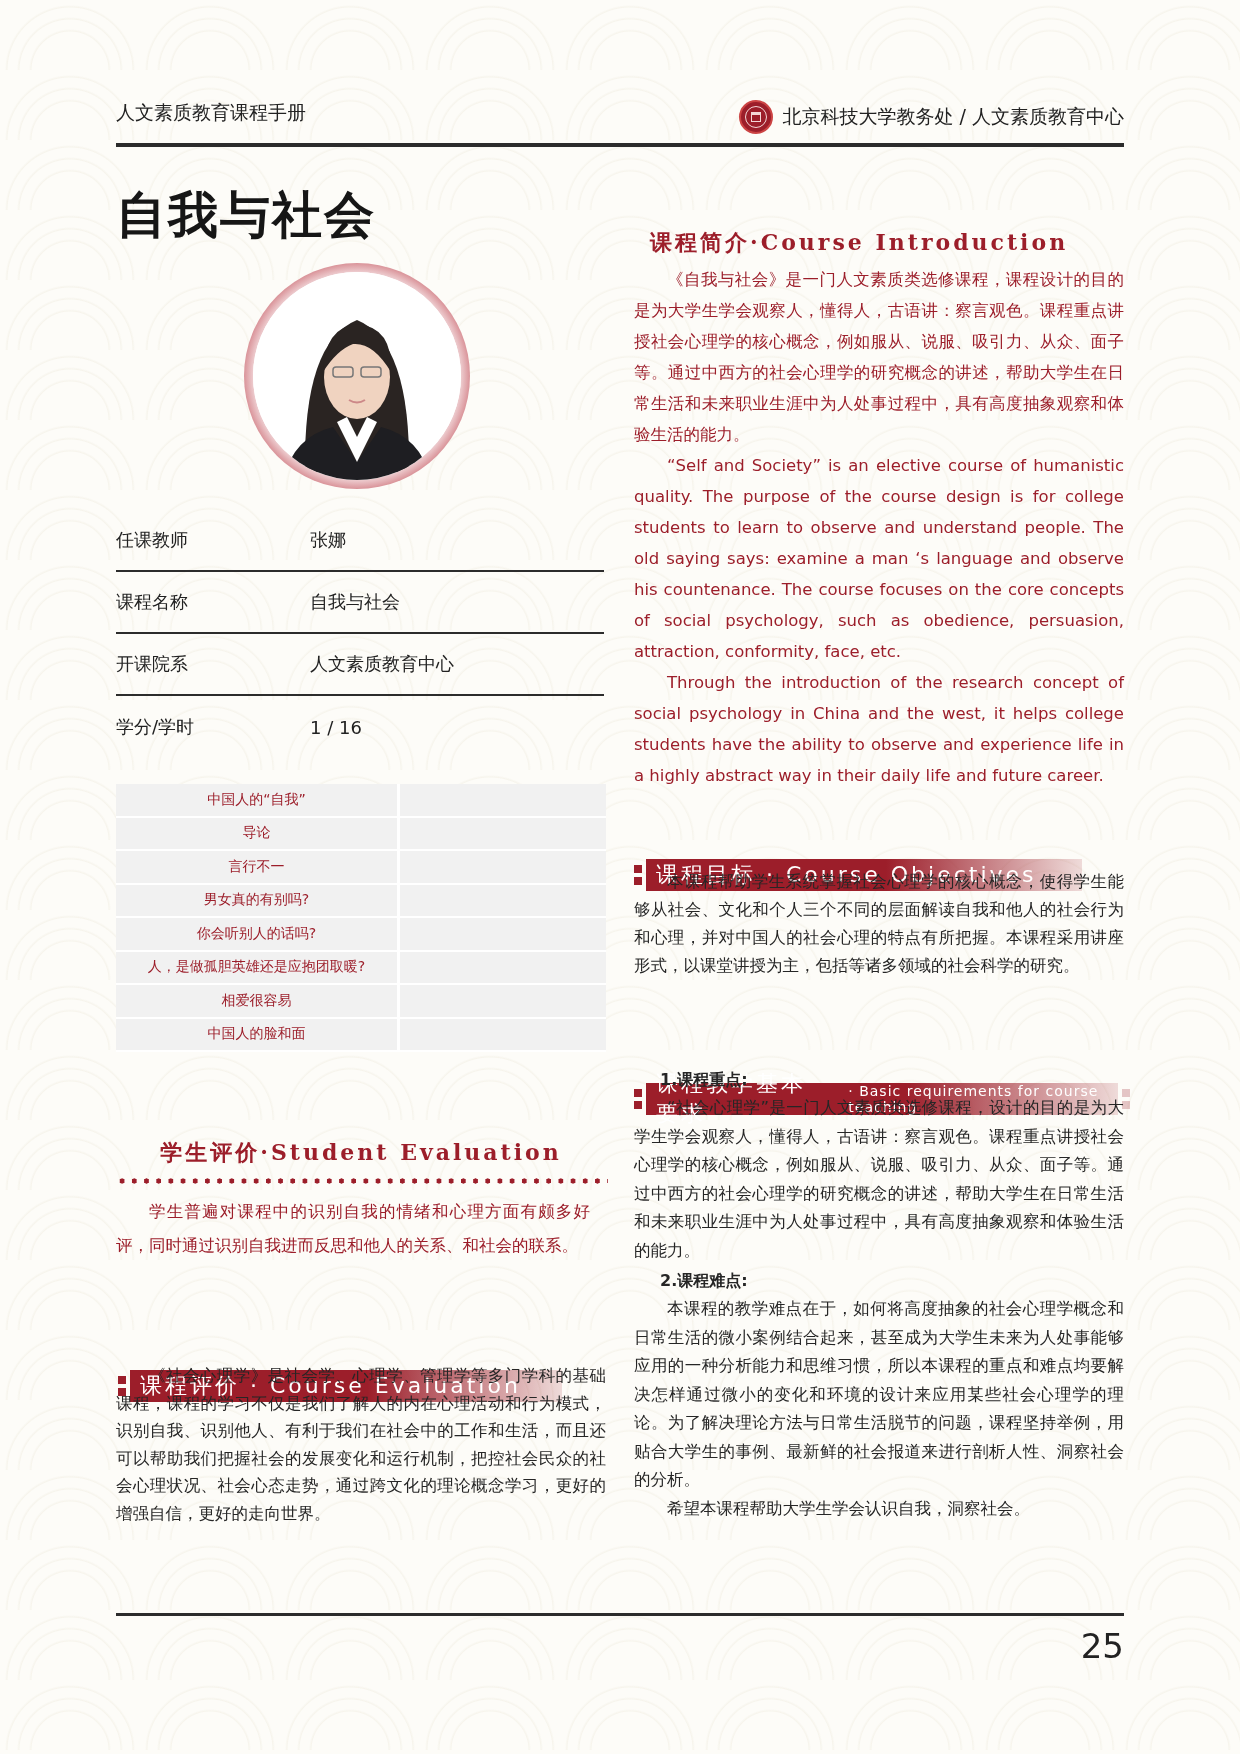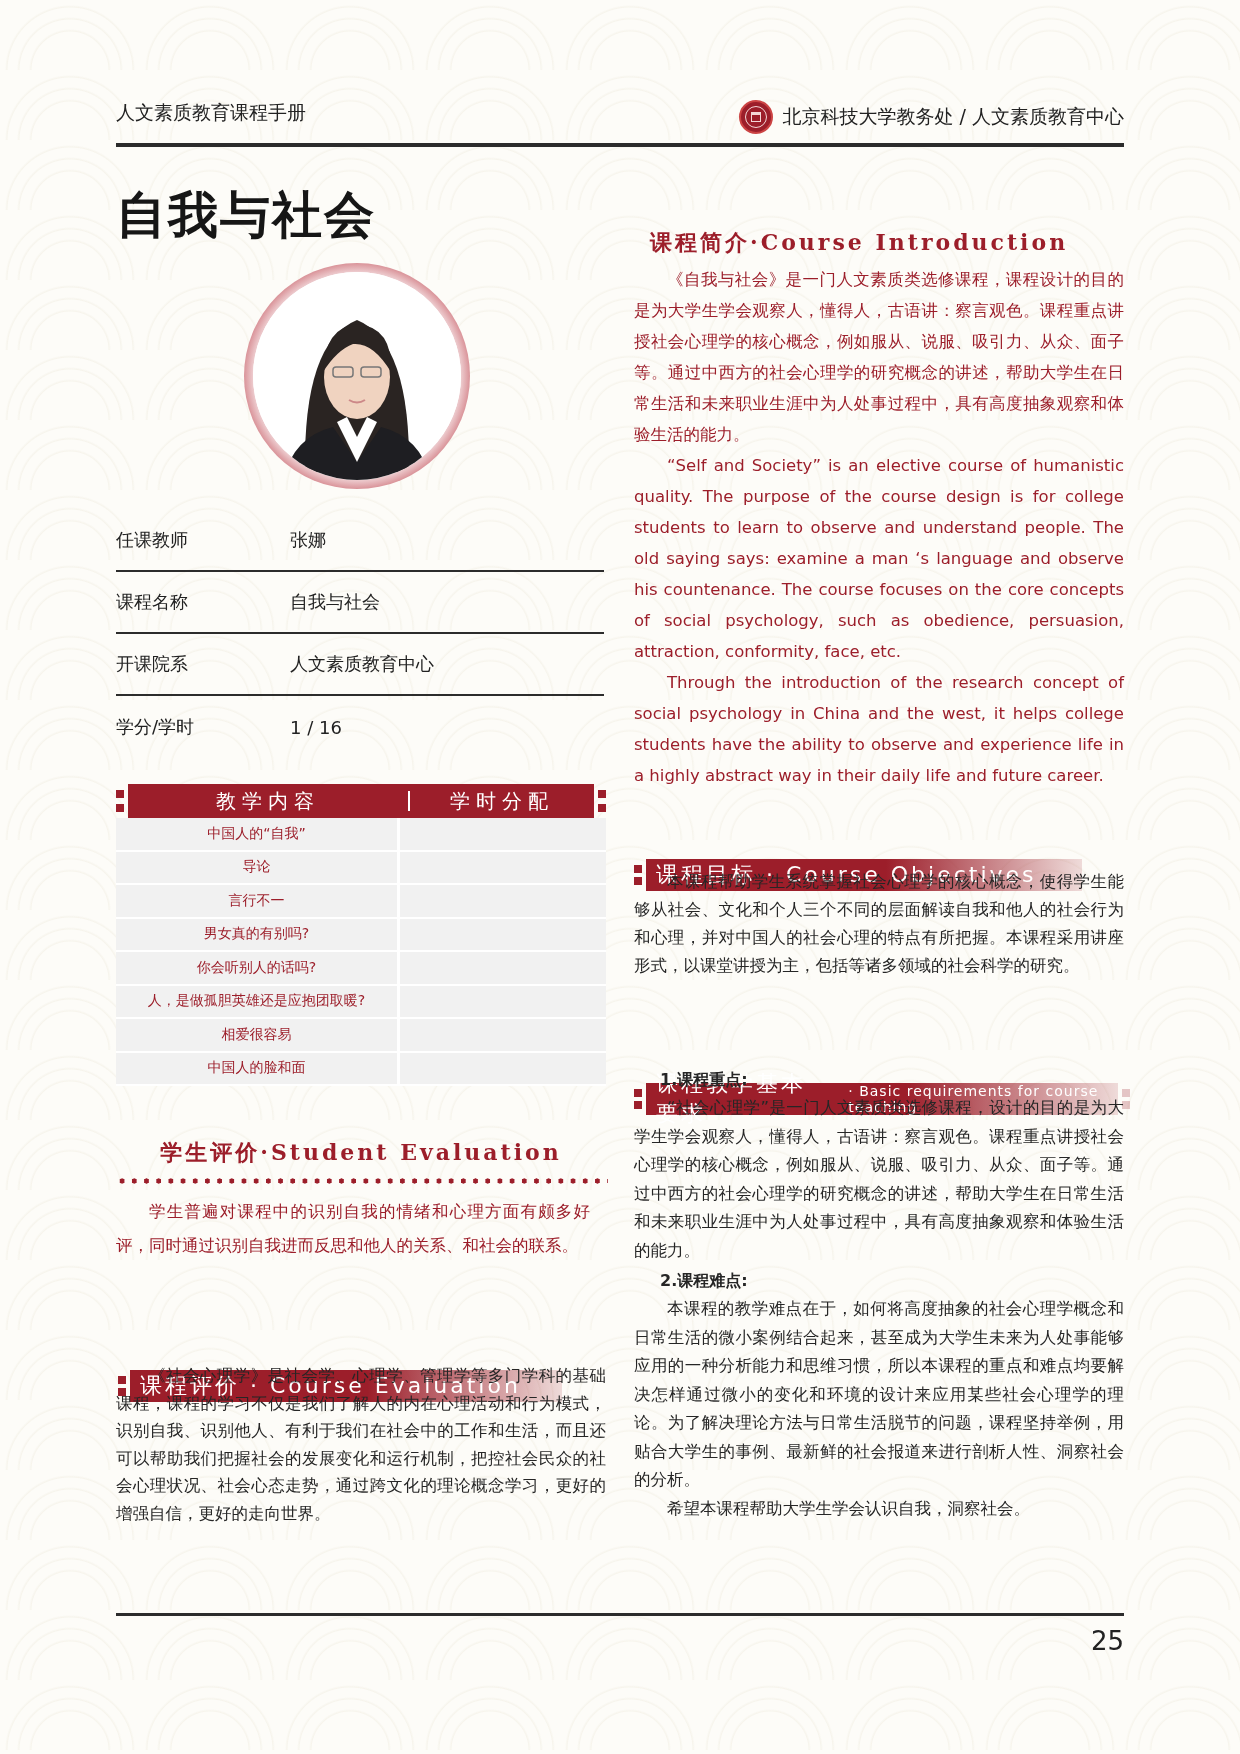--- a/index.html
+++ b/index.html
@@ -36,21 +36,21 @@
     left: 244px; top: 263px; width: 226px; height: 226px; border-radius: 50%;
     background: radial-gradient(circle, #ffffff 60%, #b2222e 82%, rgba(178,34,46,0.15) 100%);
     display:flex; align-items:center; justify-content:center;
   }
   .portrait {
     width: 208px; height: 208px; border-radius: 50%; background: #ffffff; overflow: hidden; position: relative;
   }
 
   
   .info { left: 116px; top: 510px; width: 488px; }
-  .info-row { height: 62px; display: flex; align-items: center; font-size: 18px; color: #222; border-bottom: 2px solid #2c2c2c; }
+  .info-row { height: 62px; display: flex; align-items: center; font-size: 18px; color: #222; border-bottom: 2px solid #2c2c2c; gap: 20px; }
   .info-row:last-child { border-bottom: none; }
   .info-label { width: 174px; }
   .info-val { flex: 1; }
 
   
   .sched { left: 116px; top: 784px; width: 490px; }
   .sched-head {
     height: 34px; background: #9c1e2a; display: flex; align-items: center; color: #fff; font-size: 20px; letter-spacing: 6px; position: relative; margin: 0 12px;
   }
   .sched-head .c1 { width: 280px; text-align: center; }
@@ -73,21 +73,21 @@
   .banner .small { font-size: 14px; letter-spacing: 1px; margin-left: 8px; }
 
   .para { font-size: 16.5px; line-height: 31px; text-align: justify; }
   .red { color: #9c1e2a; }
   .dark { color: #262626; }
   .indent { text-indent: 2em; }
 
   .dots { height: 6px; background-image: radial-gradient(circle, #9c1e2a 2.4px, transparent 2.8px); background-size: 12.2px 6px; }
 
   .foot-rule { left: 116px; right: 116px; top: 1613px; height: 3px; background: #2c2c2c; }
-  .page-num { right: 116px; top: 1626px; font-size: 26px; color: #222; }
+  .page-num { right: 116px; top: 1626px; font-size: 34px; color: #222; }
 </style>
 </head>
 <body>
 
 <div class="abs hdr-left">人文素质教育课程手册</div>
 <div class="abs hdr-right">
   <div class="logo">
       <div class="logo-inner">
         <div class="logo-glyph"></div>
       </div>
@@ -127,29 +127,20 @@
     <span class="info-label">开课院系</span>
     <span class="info-val">人文素质教育中心</span>
   </div>
   <div class="info-row">
     <span class="info-label">学分/学时</span>
     <span class="info-val">1 / 16</span>
   </div>
 </div>
 
 <div class="abs sched">
-  <div class="sched-head">
-    <div class="notch" style="left:-12px;top:6px;"></div>
-    <div class="notch" style="left:-12px;top:20px;"></div>
-    <div class="notch" style="right:-12px;top:6px;"></div>
-    <div class="notch" style="right:-12px;top:20px;"></div>
-    <span class="c1">教学内容</span>
-    <span class="sep"></span>
-    <span class="c2">学时分配</span>
-  </div>
   <div class="sched-row">
       <div class="cell1">中国人的“自我”</div>
       <div class="cell2"></div>
     </div>
   <div class="sched-row">
       <div class="cell1">导论</div>
       <div class="cell2"></div>
     </div>
   <div class="sched-row">
       <div class="cell1">言行不一</div>

